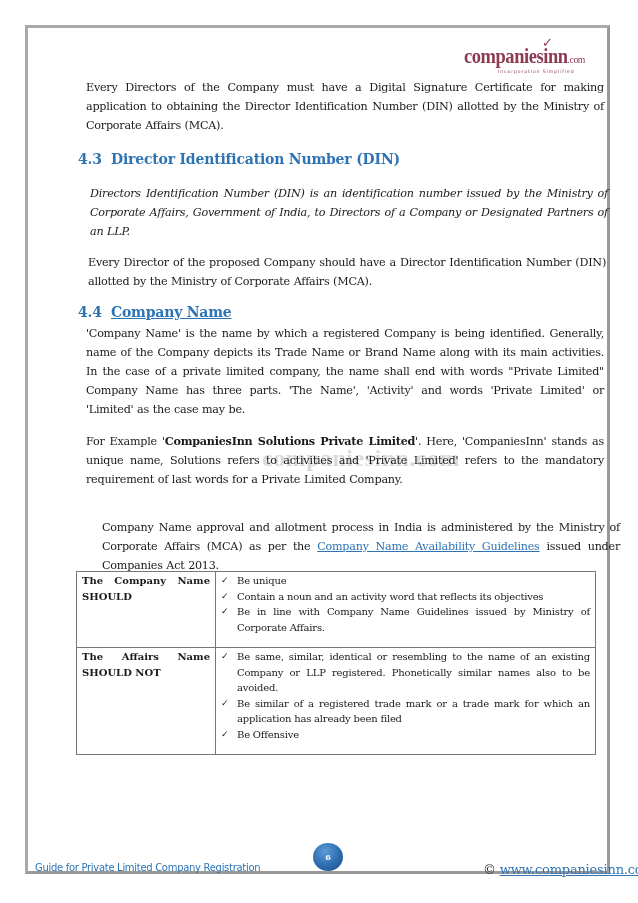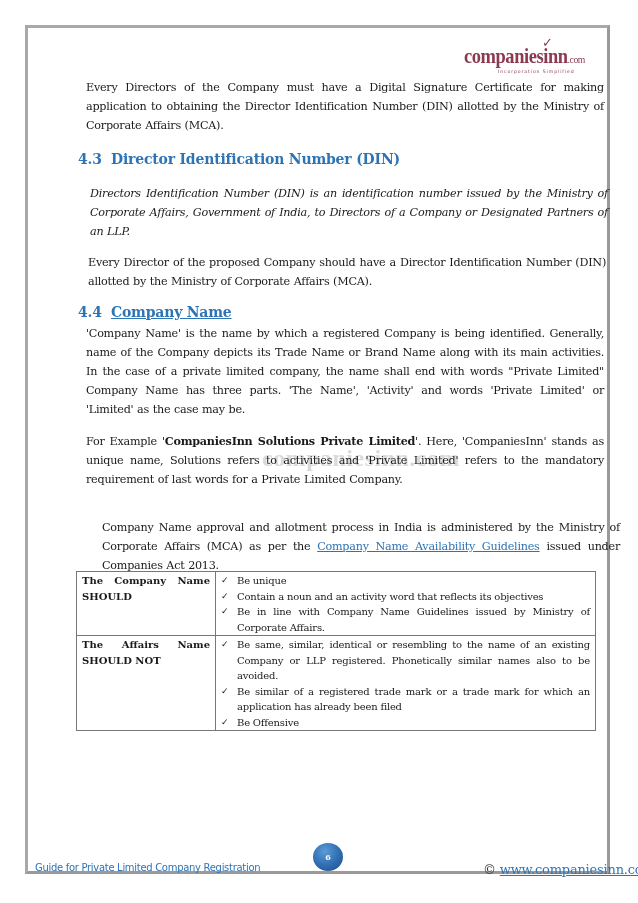--- a/index.html
+++ b/index.html
@@ -12,21 +12,21 @@
     .logo-tag { position: absolute; left: 36px; top: 31px; font-family: "DejaVu Sans", sans-serif; font-size: 4.6px; letter-spacing: 0.9px; color: #8c3a52; white-space: nowrap; }
 
     .content { position: absolute; left: 78px; top: 0; width: 518px; font-family: "DejaVu Serif", serif; font-size: 11.2px; line-height: 19px; }
     .para { position: absolute; left: 8px; width: 518px; text-align: justify; letter-spacing: -0.25px; word-spacing: 0.4px; }
     .h { position: absolute; left: 0; color: #2e74b5; font-weight: bold; font-size: 14px; letter-spacing: -0.2px; white-space: nowrap; }
     .h .num { display: inline-block; width: 33px; }
     .link { color: #2e74b5; text-decoration: underline; }
     .wm { position: absolute; left: 262px; top: 445px; font-family: "Liberation Serif", serif; font-size: 24px; font-weight: bold; color: rgba(150,150,150,0.35); letter-spacing: 0.5px; white-space: nowrap; }
 
     table.rules { position: absolute; left: 76px; top: 571px; width: 520px; border-collapse: collapse; font-family: "DejaVu Serif", serif; font-size: 10px; line-height: 15.5px; }
-    table.rules td { border: 1px solid #777; vertical-align: top; padding: 1px 5px 0 5px; }
+    table.rules td { border: 1px solid #777; vertical-align: top; padding: 1px 5px 12px 5px; }
     td.label { width: 128px; font-weight: bold; text-align: justify; text-align-last: left; }
     td.items { padding-left: 4px; }
     .item { display: flex; text-align: justify; }
     .chk { width: 16px; flex: 0 0 16px; font-family: "DejaVu Sans", sans-serif; font-size: 9px; }
     .item-text { flex: 1; letter-spacing: -0.2px; }
 
     .footer-left { position: absolute; left: 35px; top: 862px; font-family: "DejaVu Sans", sans-serif; font-size: 10px; color: #2e74b5; letter-spacing: -0.3px; white-space: nowrap; }
     .page-badge { position: absolute; left: 313px; top: 843px; width: 30px; height: 28px; border-radius: 50%; background: radial-gradient(circle at 40% 30%, #5b9bd5 0%, #2e6cb0 55%, #1b4d86 100%); color: #ffffff; font-family: "DejaVu Serif", serif; font-size: 8px; font-weight: bold; display: flex; align-items: center; justify-content: center; }
     .footer-right { position: absolute; left: 483px; top: 862px; font-family: "DejaVu Serif", serif; font-size: 13px; color: #333; white-space: nowrap; letter-spacing: -0.2px; }
     .footer-right .url { color: #2e74b5; text-decoration: underline; }

